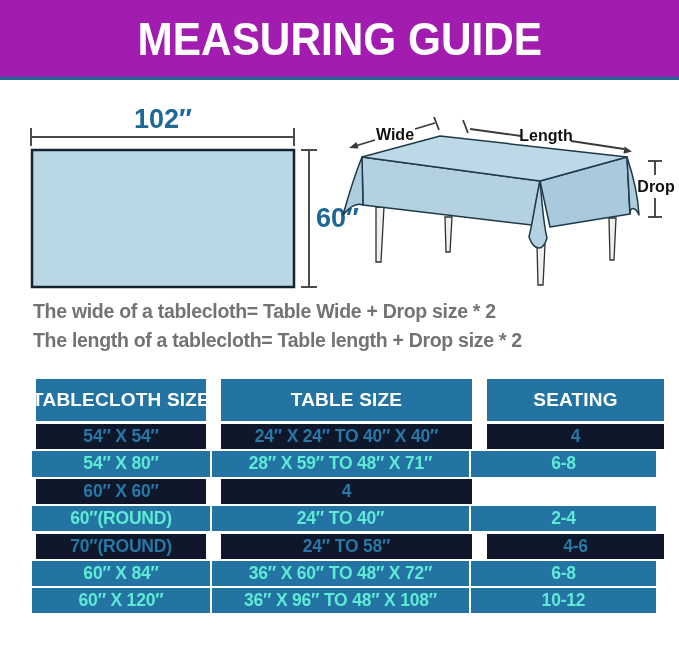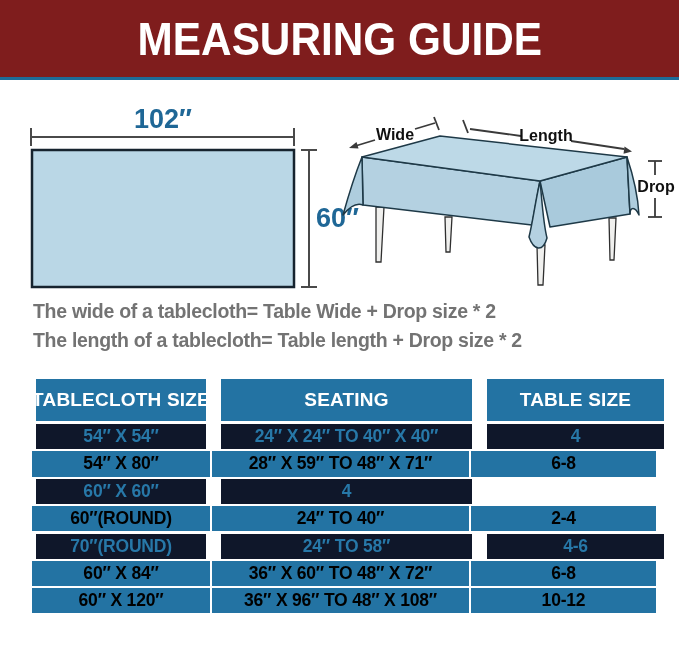--- a/index.html
+++ b/index.html
@@ -3,21 +3,21 @@
 <meta charset="utf-8">
 <style>
   html,body{margin:0;padding:0;background:#ffffff;}
   .page{
     position:relative;width:679px;height:650px;background:#ffffff;overflow:hidden;
     font-family:"Liberation Sans",sans-serif;
   }
   
   .banner{
     position:absolute;left:0;top:0;width:679px;height:77px;
-    background:#7f1d1d;border-bottom:3px solid #1E6C99;
+    background:#a21caf;border-bottom:3px solid #1E6C99;
     display:flex;align-items:center;justify-content:center;
   }
   .banner-title{
     color:#ffffff;font-size:46px;font-weight:bold;letter-spacing:0px;
     transform:scaleX(0.92);transform-origin:center;white-space:nowrap;
   }
   
   .flat-diagram{position:absolute;left:18px;top:98px;}
   .table-illustration{position:absolute;left:335px;top:95px;}
   .dim-text{font-family:"Liberation Sans",sans-serif;font-weight:bold;font-size:27px;fill:#1F6796;}
@@ -34,21 +34,21 @@
   .t-row{display:grid;margin:0 4px 2.2px 4px;grid-template-columns:170px 251px 177px;column-gap:15px;}
   .t-row .cell{
     display:flex;align-items:center;justify-content:center;
     font-weight:bold;white-space:nowrap;letter-spacing:-0.2px;
   }
   .t-header{height:42px;margin-bottom:3px;}
   .t-header .cell{background:#2373A3;color:#ffffff;font-size:19px;letter-spacing:0.2px;}
   .t-light{height:25.2px;}
   .t-light .cell{background:#0f172a;color:#2778A8;font-size:17.5px;}
   .t-dark{height:25.2px;margin-left:0;margin-right:0;grid-template-columns:178px 257px 185px;column-gap:2px;}
-  .t-dark .cell{background:#2373A3;color:#000000;font-size:17.5px;}
+  .t-dark .cell{background:#2373A3;color:#5eead4;font-size:17.5px;}
 </style>
 </head>
 <body>
 
 <div class="page">
 
   <header class="banner">
     <span class="banner-title">MEASURING GUIDE</span>
   </header>
 
@@ -112,22 +112,22 @@
     </g>
     <text class="label-text" x="321" y="97" text-anchor="middle">Drop</text>
   </svg>
 
   <p class="formula formula-1">The wide of a tablecloth= Table Wide + Drop size * 2</p>
   <p class="formula formula-2">The length of a tablecloth= Table length + Drop size * 2</p>
 
   <div class="size-table">
     <div class="t-row t-header">
       <div class="cell">TABLECLOTH SIZE</div>
+      <div class="cell">TABLE SIZE</div>
       <div class="cell">SEATING</div>
-      <div class="cell">TABLE SIZE</div>
     </div>
 
   <div class="t-row t-light">
       <div class="cell">54″ X 54″</div>
       <div class="cell">24″ X 24″ TO 40″ X 40″</div>
       <div class="cell">4</div>
     </div>
       <div class="t-row t-dark">
       <div class="cell">54″ X 80″</div>
       <div class="cell">28″ X 59″ TO 48″ X 71″</div>

